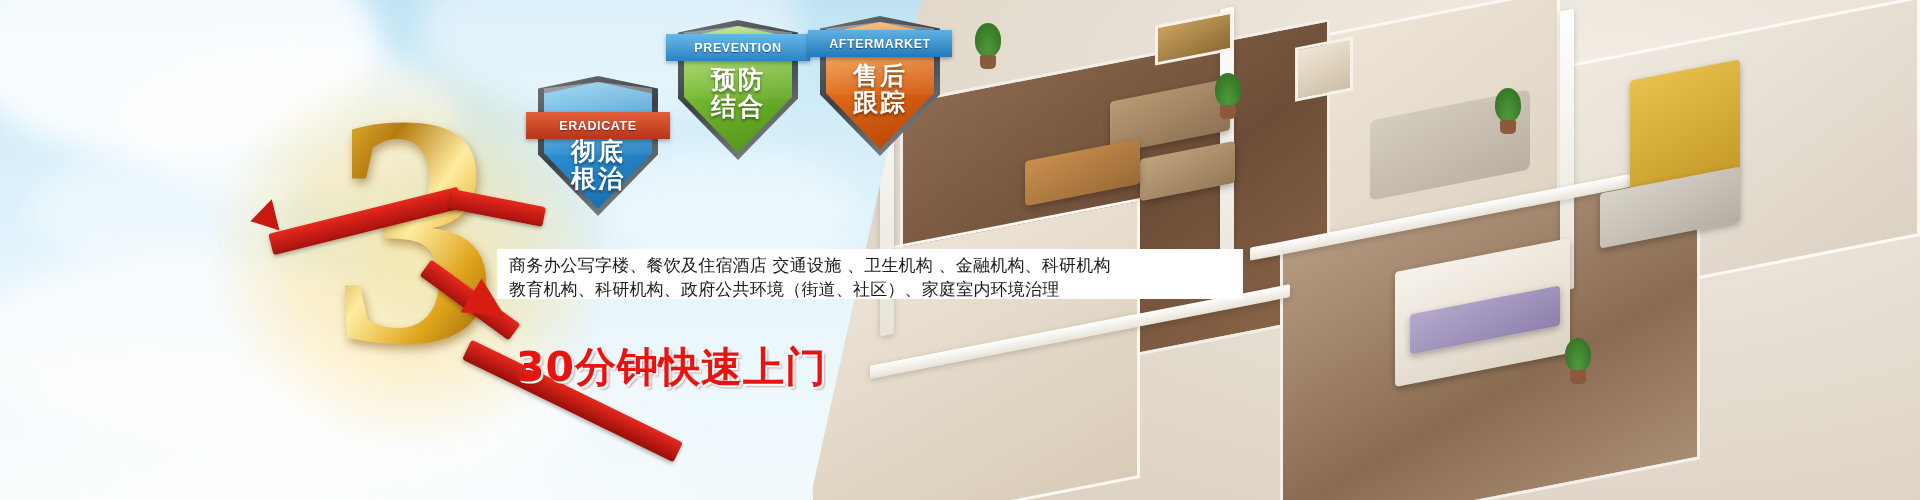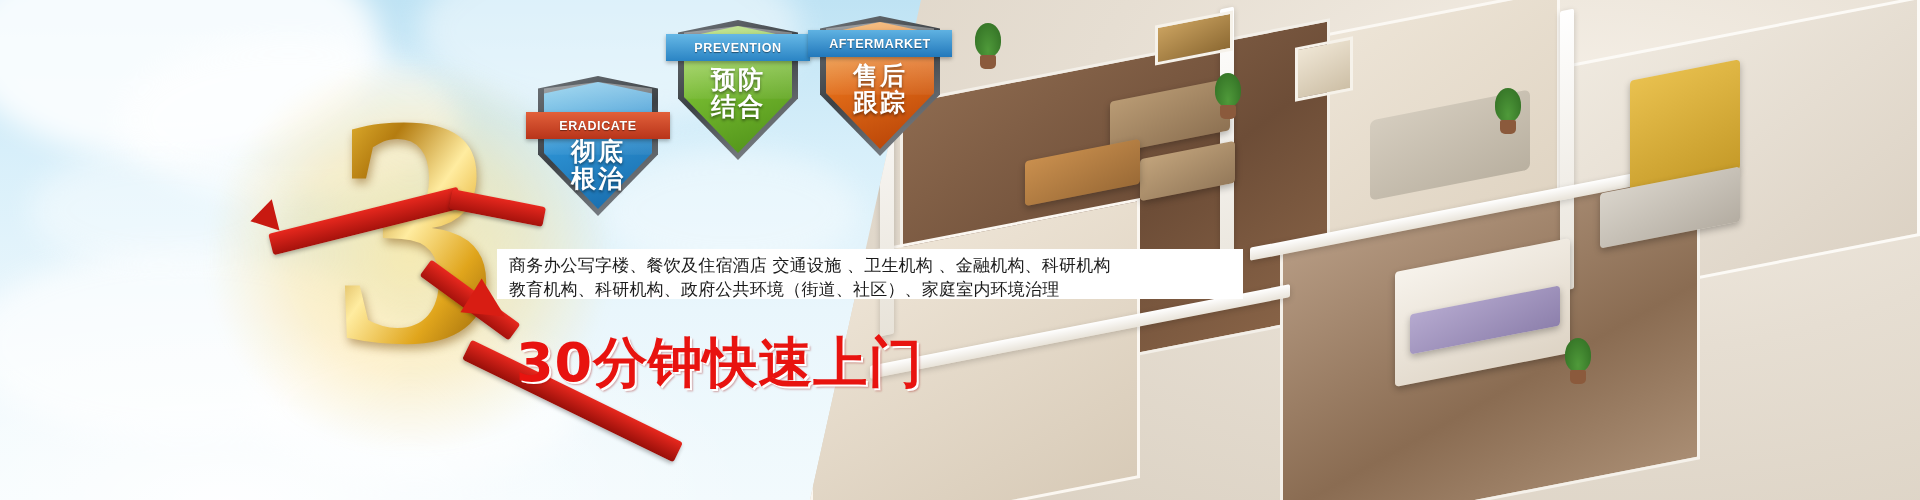--- a/index.html
+++ b/index.html
@@ -150,23 +150,23 @@
     background:#ffffff; padding:4px 12px 0 12px;
   }
   .panel .line{
     font-family:"DejaVu Sans","Liberation Sans",sans-serif;
     font-size:17px; color:#1b1b1b; line-height:24px; white-space:nowrap;
     letter-spacing:.2px;
   }
 
   
   .headline{
-    position:absolute; left:516px; top:327px;
+    position:absolute; left:516px; top:340px;
     font-family:"DejaVu Sans","Liberation Sans",sans-serif;
-    font-size:54px; font-weight:700; color:#e8130f; letter-spacing:1px;
+    font-size:41px; font-weight:700; color:#e8130f; letter-spacing:1px;
     text-shadow:2px 2px 0 #ffffff, 3px 3px 2px rgba(150,0,0,.35);
     white-space:nowrap;
   }
 </style>
 </head>
 <body>
 
 <div class="banner">
 
   <div class="sky">

